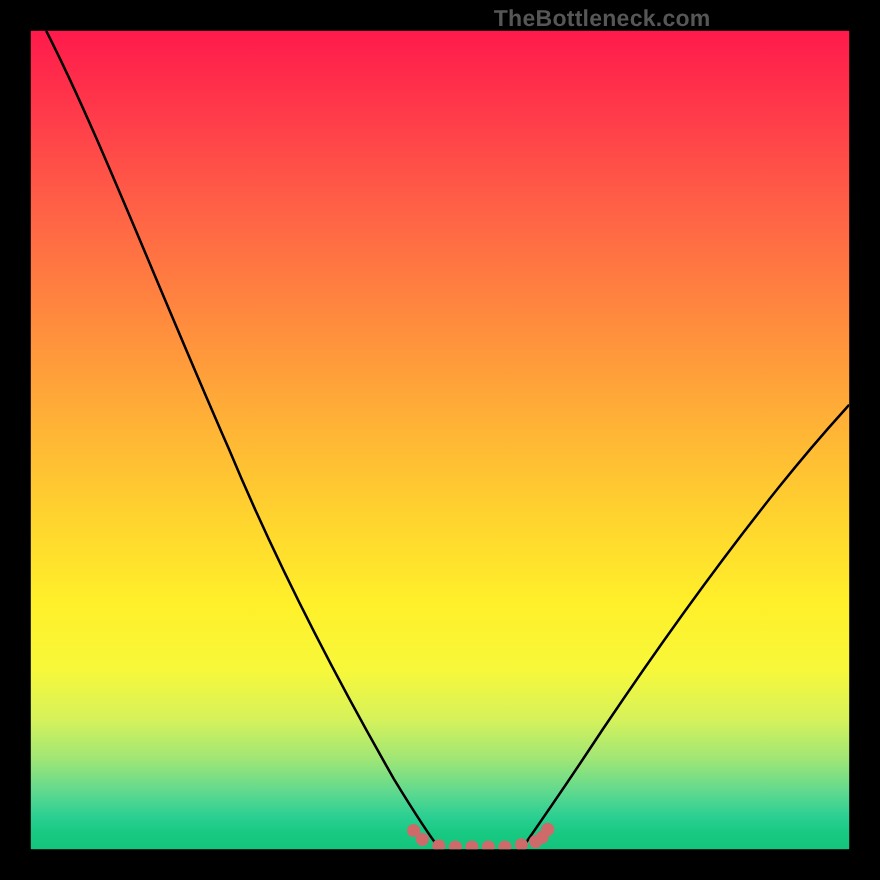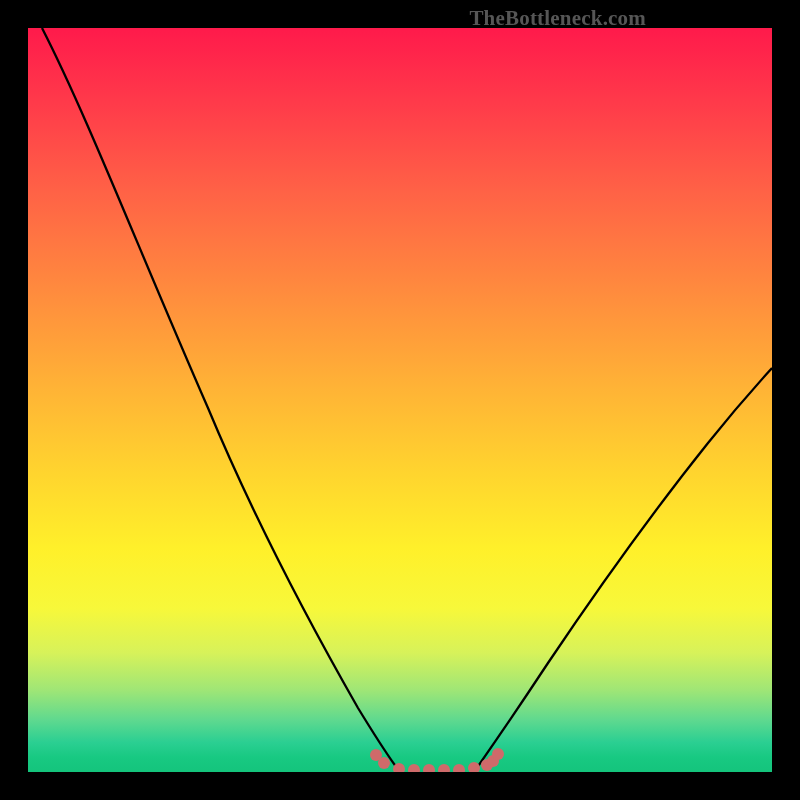--- a/index.html
+++ b/index.html
@@ -9,21 +9,20 @@
     height: 800px;
     background: #000;
     overflow: hidden;
     font-family: Arial, Helvetica, sans-serif;
   }
   .frame {
     position: relative;
     width: 660px;
     height: 800px;
     background: #000;
-    font-family: Liberation Serif, serif;
   }
   .plot-area {
     position: absolute;
     left: 28px;
     top: 28px;
     width: 744px;
     height: 744px;
     
     background: linear-gradient(to bottom,
       #ff1a4b 0%,

